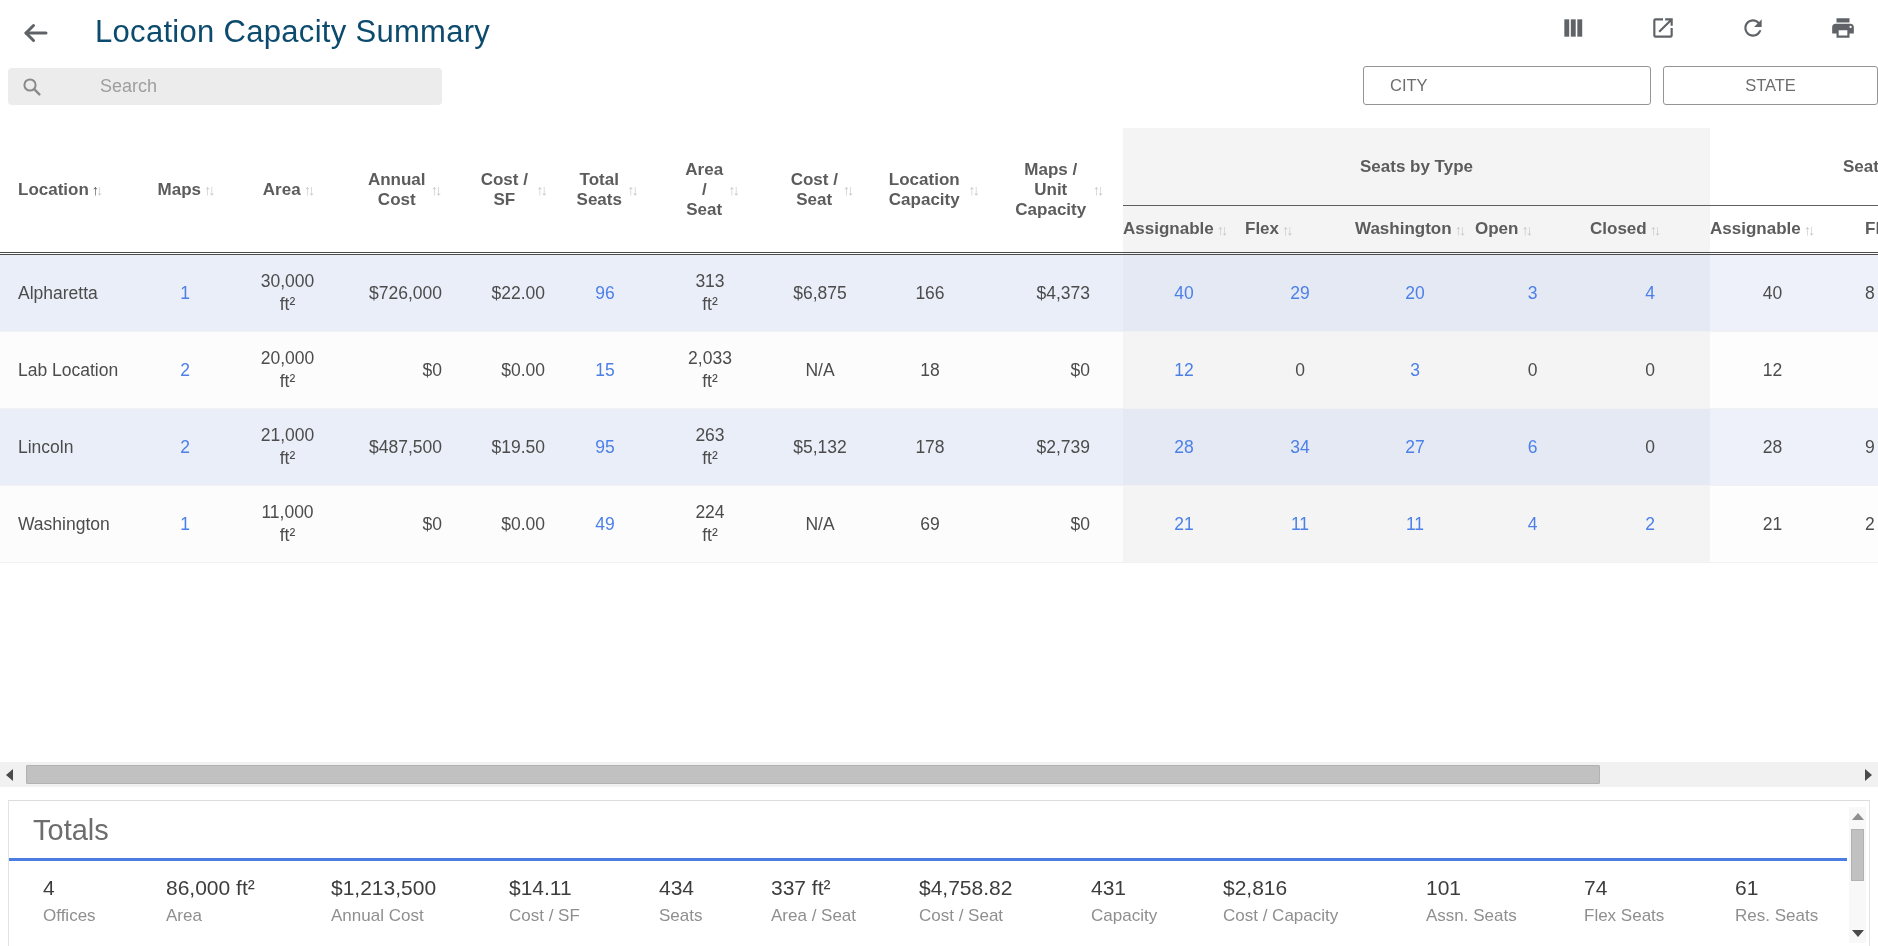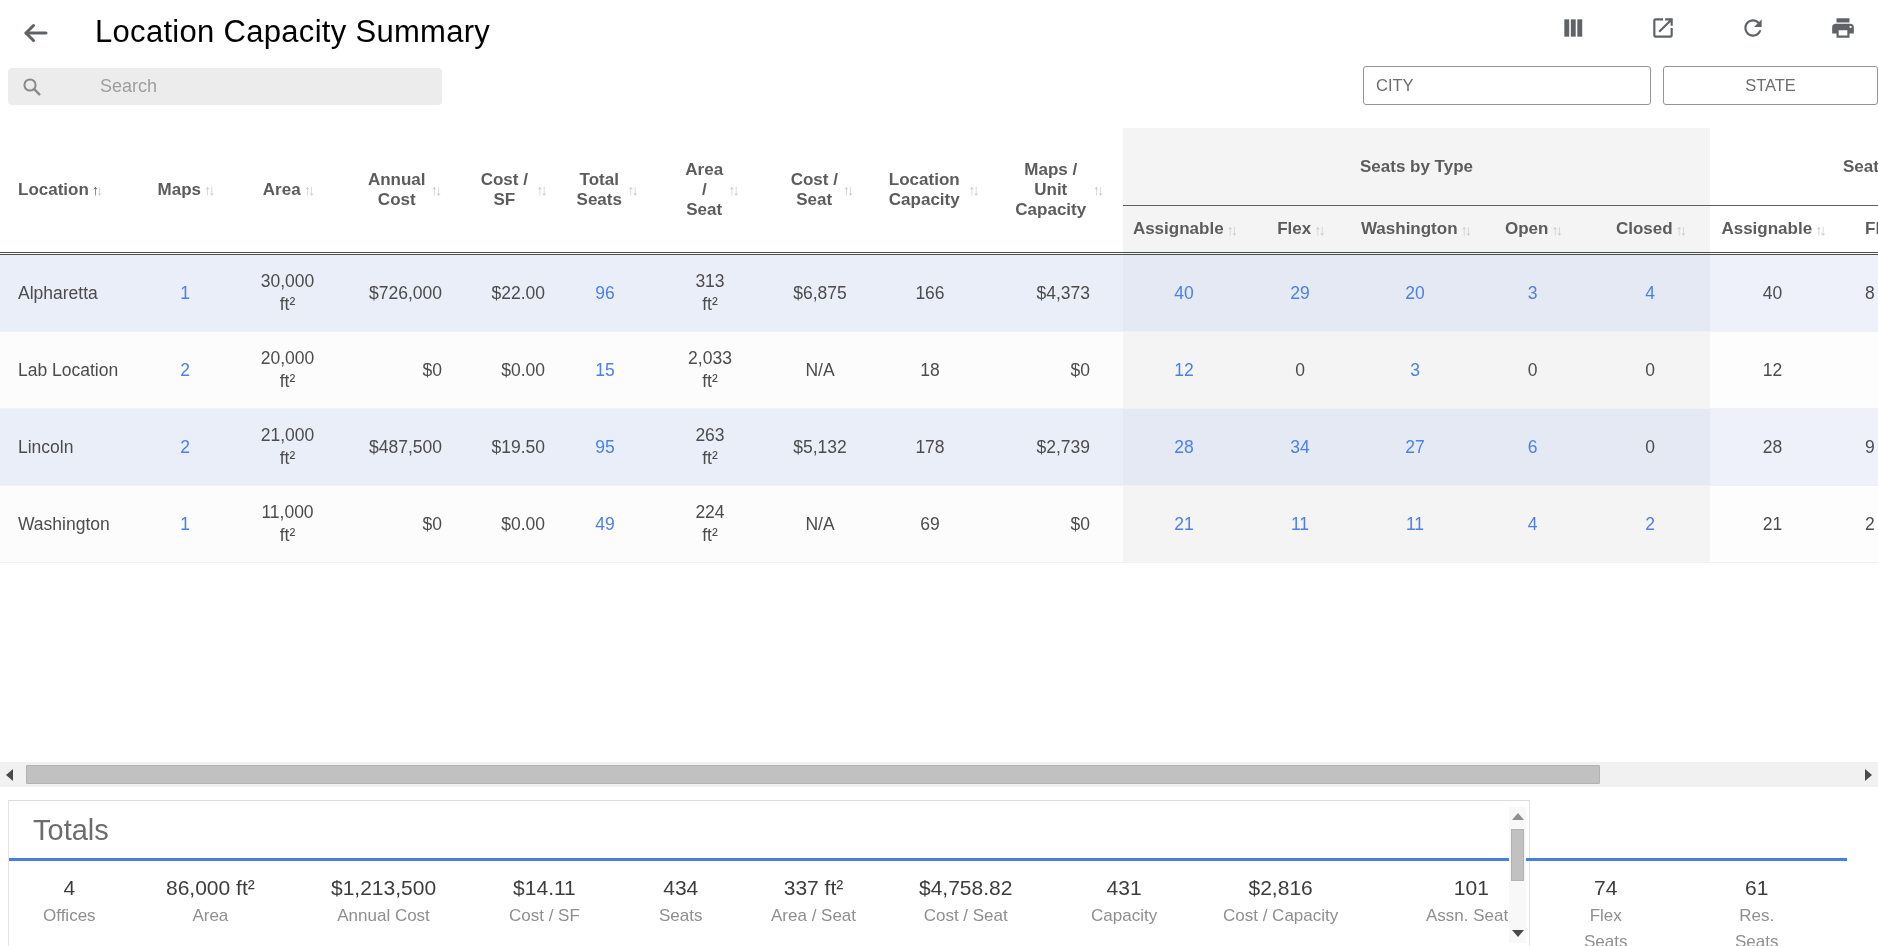--- a/index.html
+++ b/index.html
@@ -5,35 +5,35 @@
   * { box-sizing: border-box; margin: 0; padding: 0; }
   html,body { width:1878px; height:946px; overflow:hidden; background:#fff;
     font-family:"Liberation Sans", sans-serif; color:#4a4a4a; }
   .page { position:relative; width:1878px; height:946px; }
 
   
   .topbar { position:absolute; top:0; left:0; width:1878px; height:64px; }
   .back-btn { position:absolute; left:18px; top:16px; width:36px; height:36px;
     background:none; border:none; cursor:pointer; color:#5f6368; }
   .page-title { position:absolute; left:95px; top:14px; font-size:31px; font-weight:400;
-    color:#000000; letter-spacing:.3px; white-space:nowrap; }
+    color:#0c4a6e; letter-spacing:.3px; white-space:nowrap; }
   .topbar-icons { position:absolute; right:20px; top:14px; display:flex; gap:62px; }
   .icon-btn { background:none; border:none; cursor:pointer; width:28px; height:28px;
     color:#5f6368; padding:0; }
   .icon-btn svg { display:block; }
 
   
   .search-box { position:absolute; left:8px; top:68px; width:434px; height:37px;
     background:#ececec; border-radius:4px; display:flex; align-items:center; }
   .search-box svg { margin:0 10px 0 14px; flex:none; }
   .search-box input { flex:1; background:transparent; border:none; outline:none;
     font-size:18px; color:#555; font-family:inherit;margin-left:48px; }
   .search-box input::placeholder { color:#9e9e9e; }
   .geo-input { position:absolute; top:66px; height:39px; background:#fff;
-    border:1px solid #949494; border-radius:3px; padding:0 12px; font-size:16.5px;
+    border:1px solid #949494; border-radius:3px; padding:0 26px; font-size:16.5px;
     color:#555; font-family:inherit; outline:none; }
   .geo-input::placeholder { color:#6d6d6d; }
   #city-input  { left:1363px; width:288px; }
   #state-input { left:1663px; width:215px;text-align:center; }
 
   
   .table-viewport { position:absolute; left:0; top:128px; width:1878px; height:440px; overflow:hidden; }
   table { border-collapse:separate; border-spacing:0; table-layout:fixed; width:2035px; }
   col.c1{width:140px} col.c2{width:90px} col.c3{width:115px} col.c4{width:115px}
   col.c5{width:100px} col.c6{width:90px} col.c7{width:120px} col.c8{width:100px}
@@ -42,21 +42,21 @@
   col.c17{width:200px}
   th { font-size:17px; font-weight:700; color:#5c5c5c; vertical-align:middle; }
   thead .grp-row th.main { height:78px; }
   th.main { border-bottom:3px double #4c4c4c; text-align:center; }
   th.main .hlbl { display:inline-block; vertical-align:middle; }
   th.main.left { text-align:left; padding-left:18px; }
   th.group { height:78px; font-weight:700; color:#5c5c5c;
     border-bottom:1px solid #5f5f5f; text-align:center; }
   th.group.sbt-bg { background:#f4f4f4; }
   th.group.sc-grp { text-align:left; padding-left:133px; white-space:nowrap; overflow:visible; }
-  tr.sub-row th { height:49px; border-bottom:3px double #4c4c4c; text-align:center;
+  tr.sub-row th { height:49px; border-bottom:3px double #4c4c4c; text-align:left;
     white-space:nowrap; }
   tr.sub-row th.sbt-bg { background:#f4f4f4; }
   tr.sub-row th.sc-sub { text-align:left; padding-left:30px; }
 
   .sort { display:inline-block; margin-left:3px; font-size:14.5px; font-weight:400;
     color:#c7c7c7; letter-spacing:-3px; vertical-align:middle; }
   .sort span { display:inline-block; }
   .sort.active .up { color:#4d4d4d; }
 
   td { height:77px; font-size:17.5px; text-align:center; color:#4c4c4c;
@@ -76,23 +76,23 @@
 
   
   .hscroll { position:absolute; left:0; top:762px; width:1878px; height:25px; background:#f1f1f1; }
   .hthumb { position:absolute; left:26px; top:3px; width:1574px; height:19px;
     background:#c1c1c1; border:1px solid #b2b2b2; border-radius:1px; cursor:pointer; }
   .harrow { position:absolute; top:7px; width:0; height:0; cursor:pointer; }
   .harrow.left  { left:6px;  border-top:6px solid transparent; border-bottom:6px solid transparent; border-right:7px solid #4a4a4a; }
   .harrow.right { right:6px; border-top:6px solid transparent; border-bottom:6px solid transparent; border-left:7px solid #4a4a4a; }
 
   
-  .totals-card { position:absolute; left:8px; top:800px; width:1522px; height:146px;
+  .totals-card { position:absolute; left:8px; top:800px; width:1862px; height:146px;
     border-top:1px solid #dcdcdc; border-left:1px solid #e3e3e3; border-right:1px solid #e3e3e3;
-    background:#fff;text-align:center; }
+    background:#fff; }
   .totals-title { position:absolute; left:24px; top:13px; font-size:29px; font-weight:400; color:#6d6d6d; }
   .blue-rule { position:absolute; left:0; top:57px; width:1838px; height:3px; background:#4a7de2; }
   .stat { position:absolute; top:72px; }
   .stat .val { font-size:21px; color:#3d3d3d; line-height:30px; }
   .stat .lbl { font-size:17px; color:#8f8f8f; line-height:26px; }
   .s0{left:34px}.s1{left:157px}.s2{left:322px}.s3{left:500px}.s4{left:650px}.s5{left:762px}
   .s6{left:910px}.s7{left:1082px}.s8{left:1214px}.s9{left:1417px}.s10{left:1575px}.s11{left:1726px}
 
   
   .vscroll { position:absolute; right:3px; top:6px; width:17px; height:136px; background:#f8f8f8; }

